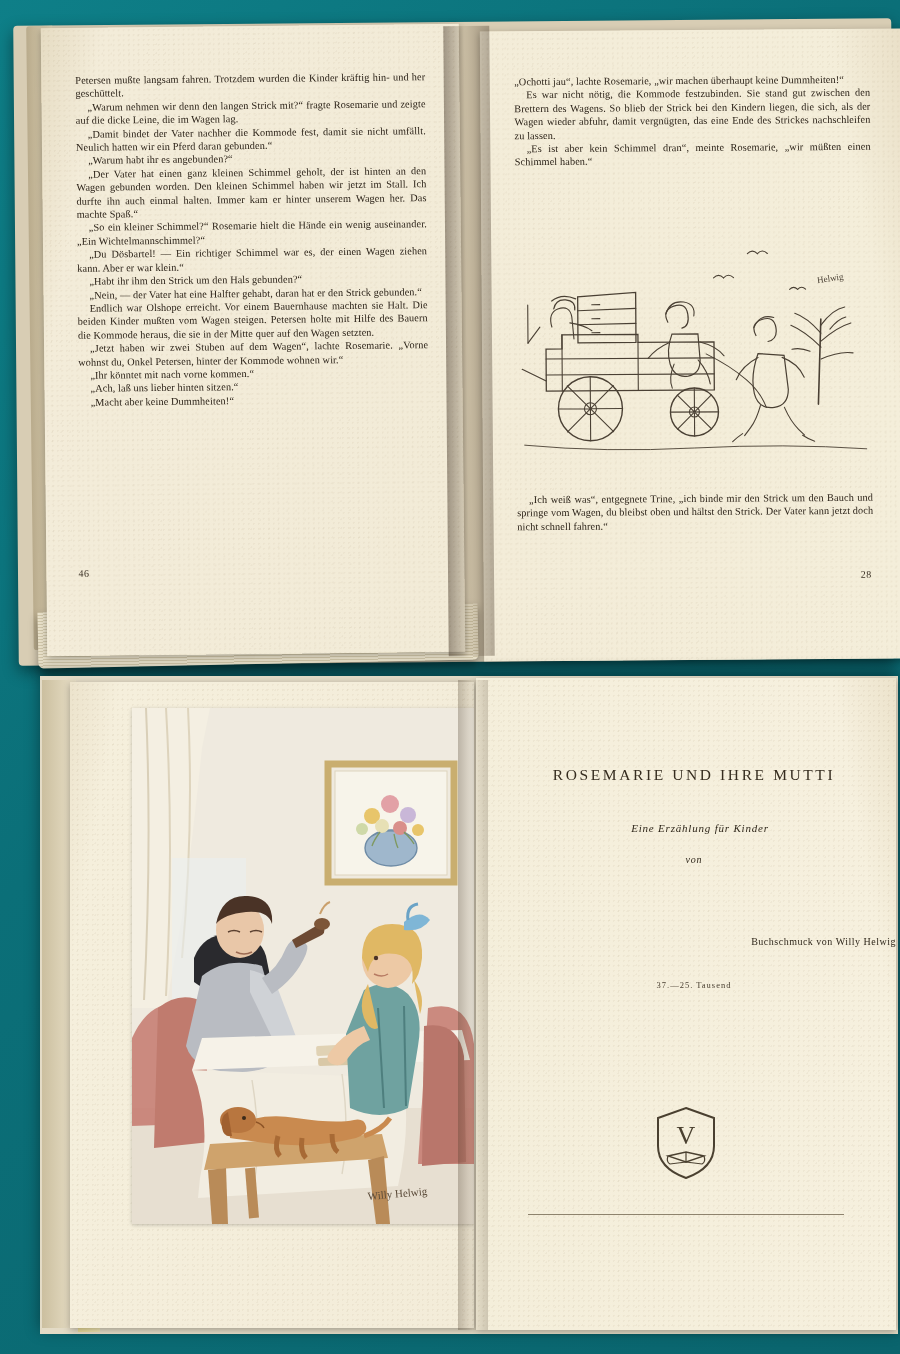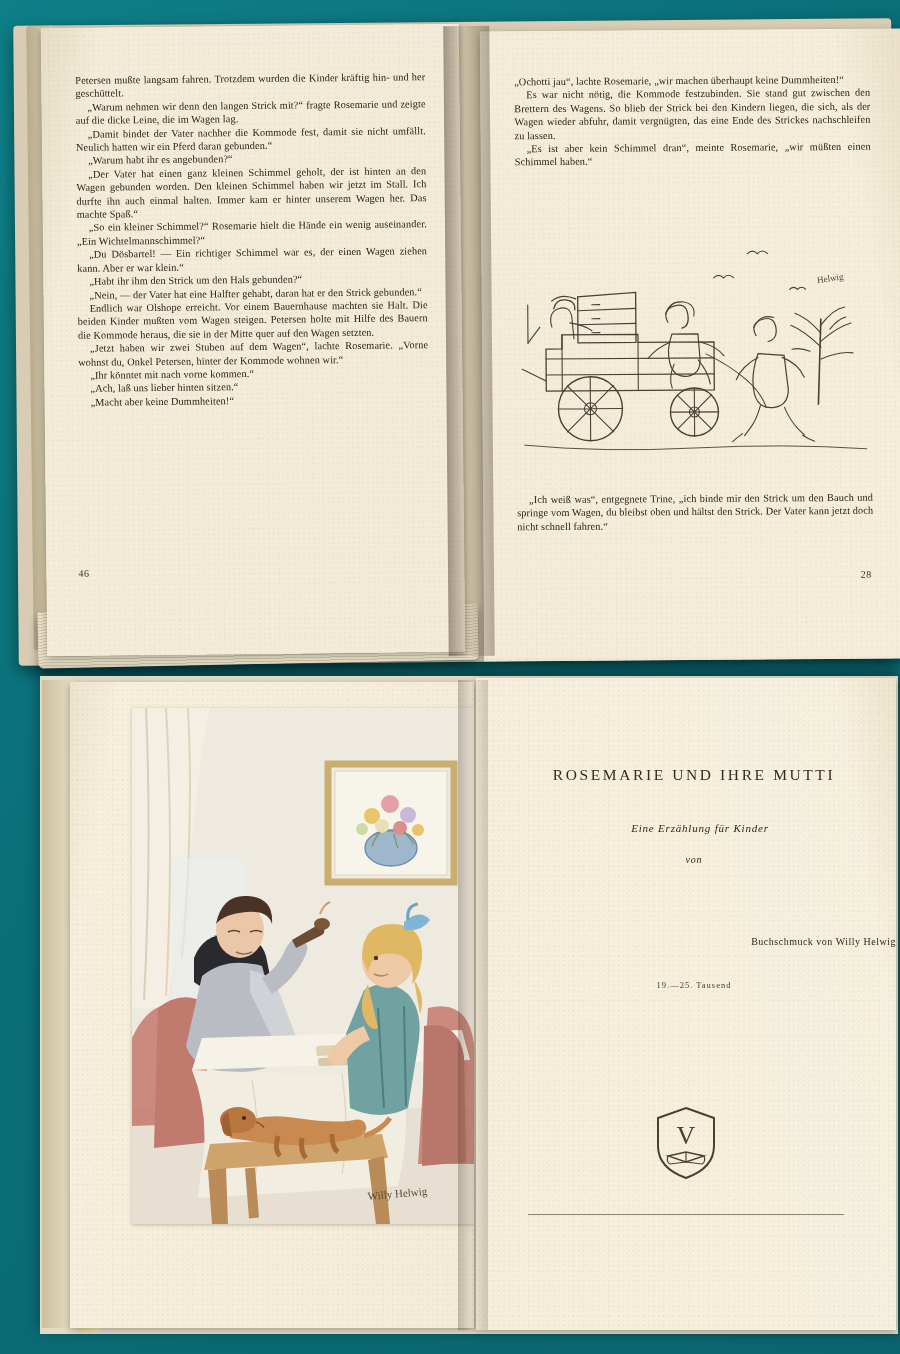--- a/index.html
+++ b/index.html
@@ -473,21 +473,21 @@
 
     <div class="title-wrap book-title" style="top:88px;">ROSEMARIE UND IHRE MUTTI</div>
 
     <div class="title-wrap subtitle" style="top:144px;padding-left:12px;">Eine Erzählung für Kinder</div>
 
     <div class="title-wrap von" style="top:176px;">von</div>
 
 
     <div class="title-wrap schmuck" style="top:258px;text-align:right;">Buchschmuck von Willy Helwig</div>
 
-    <div class="title-wrap tausend" style="top:302px;">19.—25. Tausend</div>
+    <div class="title-wrap tausend" style="top:302px;">37.—25. Tausend</div>
 
     <div class="logo" style="top:428px;">
       <svg viewBox="0 0 64 74" xmlns="http://www.w3.org/2000/svg">
         <path d="M32 2 L60 12 L60 40 Q60 62 32 72 Q4 62 4 40 L4 12 Z" fill="none" stroke="#4a4030" stroke-width="2"></path>
         <text x="32" y="38" text-anchor="middle" font-family="'Liberation Serif', serif" font-size="26" fill="#4a4030">V</text>
         <path d="M14 50 L32 46 L50 50 L32 56 Z" fill="none" stroke="#4a4030" stroke-width="1.4"></path>
         <path d="M32 46 L32 56" stroke="#4a4030" stroke-width="1.2"></path>
         <path d="M14 50 q-2 6 2 8 l16 -2 16 2 q4 -2 2 -8" fill="none" stroke="#4a4030" stroke-width="1.2"></path>
       </svg>
     </div>

